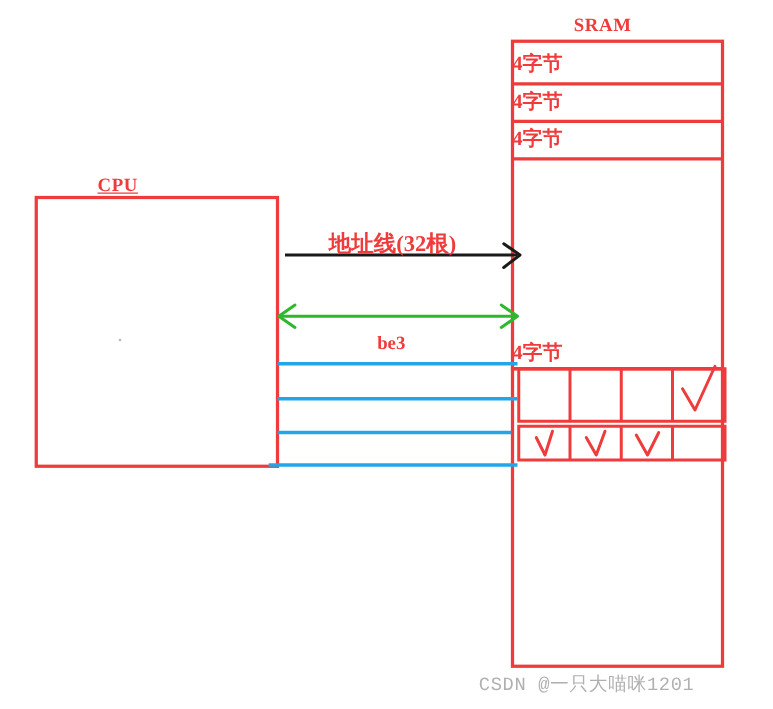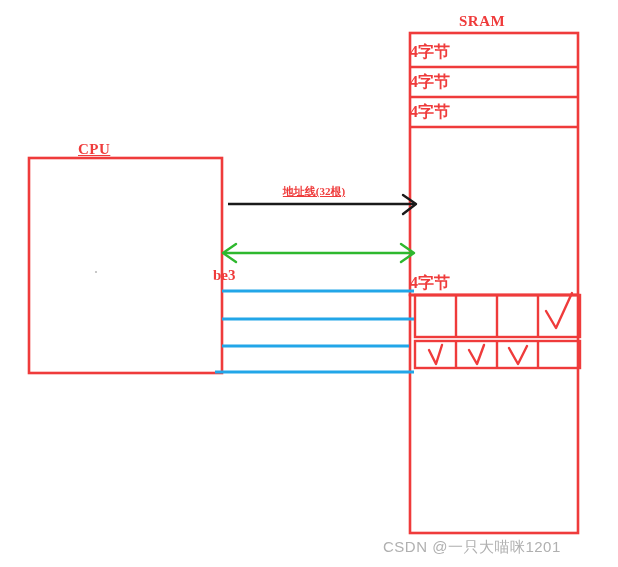--- a/index.html
+++ b/index.html
@@ -56,43 +56,42 @@
     font-size: 16px;
     width: 168px;
     text-align: left;
   }
   .cell-0 { left: 410px; top: 44px; }
   .cell-1 { left: 410px; top: 74px; }
   .cell-2 { left: 410px; top: 104px; }
   .cell-3 { left: 410px; top: 275px; }
 
   .lbl-bus {
-    font-size: 11px;
+    font-size: 18px;
     width: 200px;
     text-align: center;
-    text-decoration: underline;
   }
   .bus-addr { left: 214px; top: 186px; }
   .bus-data { left: 214px; top: 234px; }
 
   .lbl-be {
     font-size: 15px;
     width: 200px;
-    text-align: left;
+    text-align: center;
   }
   .be-3 { left: 213px; top: 268px; }
   .be-2 { left: 213px; top: 296px; }
   .be-1 { left: 213px; top: 324px; }
   .be-0 { left: 213px; top: 352px; }
 
   .watermark {
     position: absolute;
     left: 383px;
     top: 538px;
-    font-family: Liberation Sans, sans-serif;
+    font-family: Liberation Mono, monospace;
     font-size: 15px;
     color: #b0b0b0;
     white-space: nowrap;
     letter-spacing: 0.5px;
   }
 </style>
 </head>
 <body>
 
 <div id="diagram-root">

